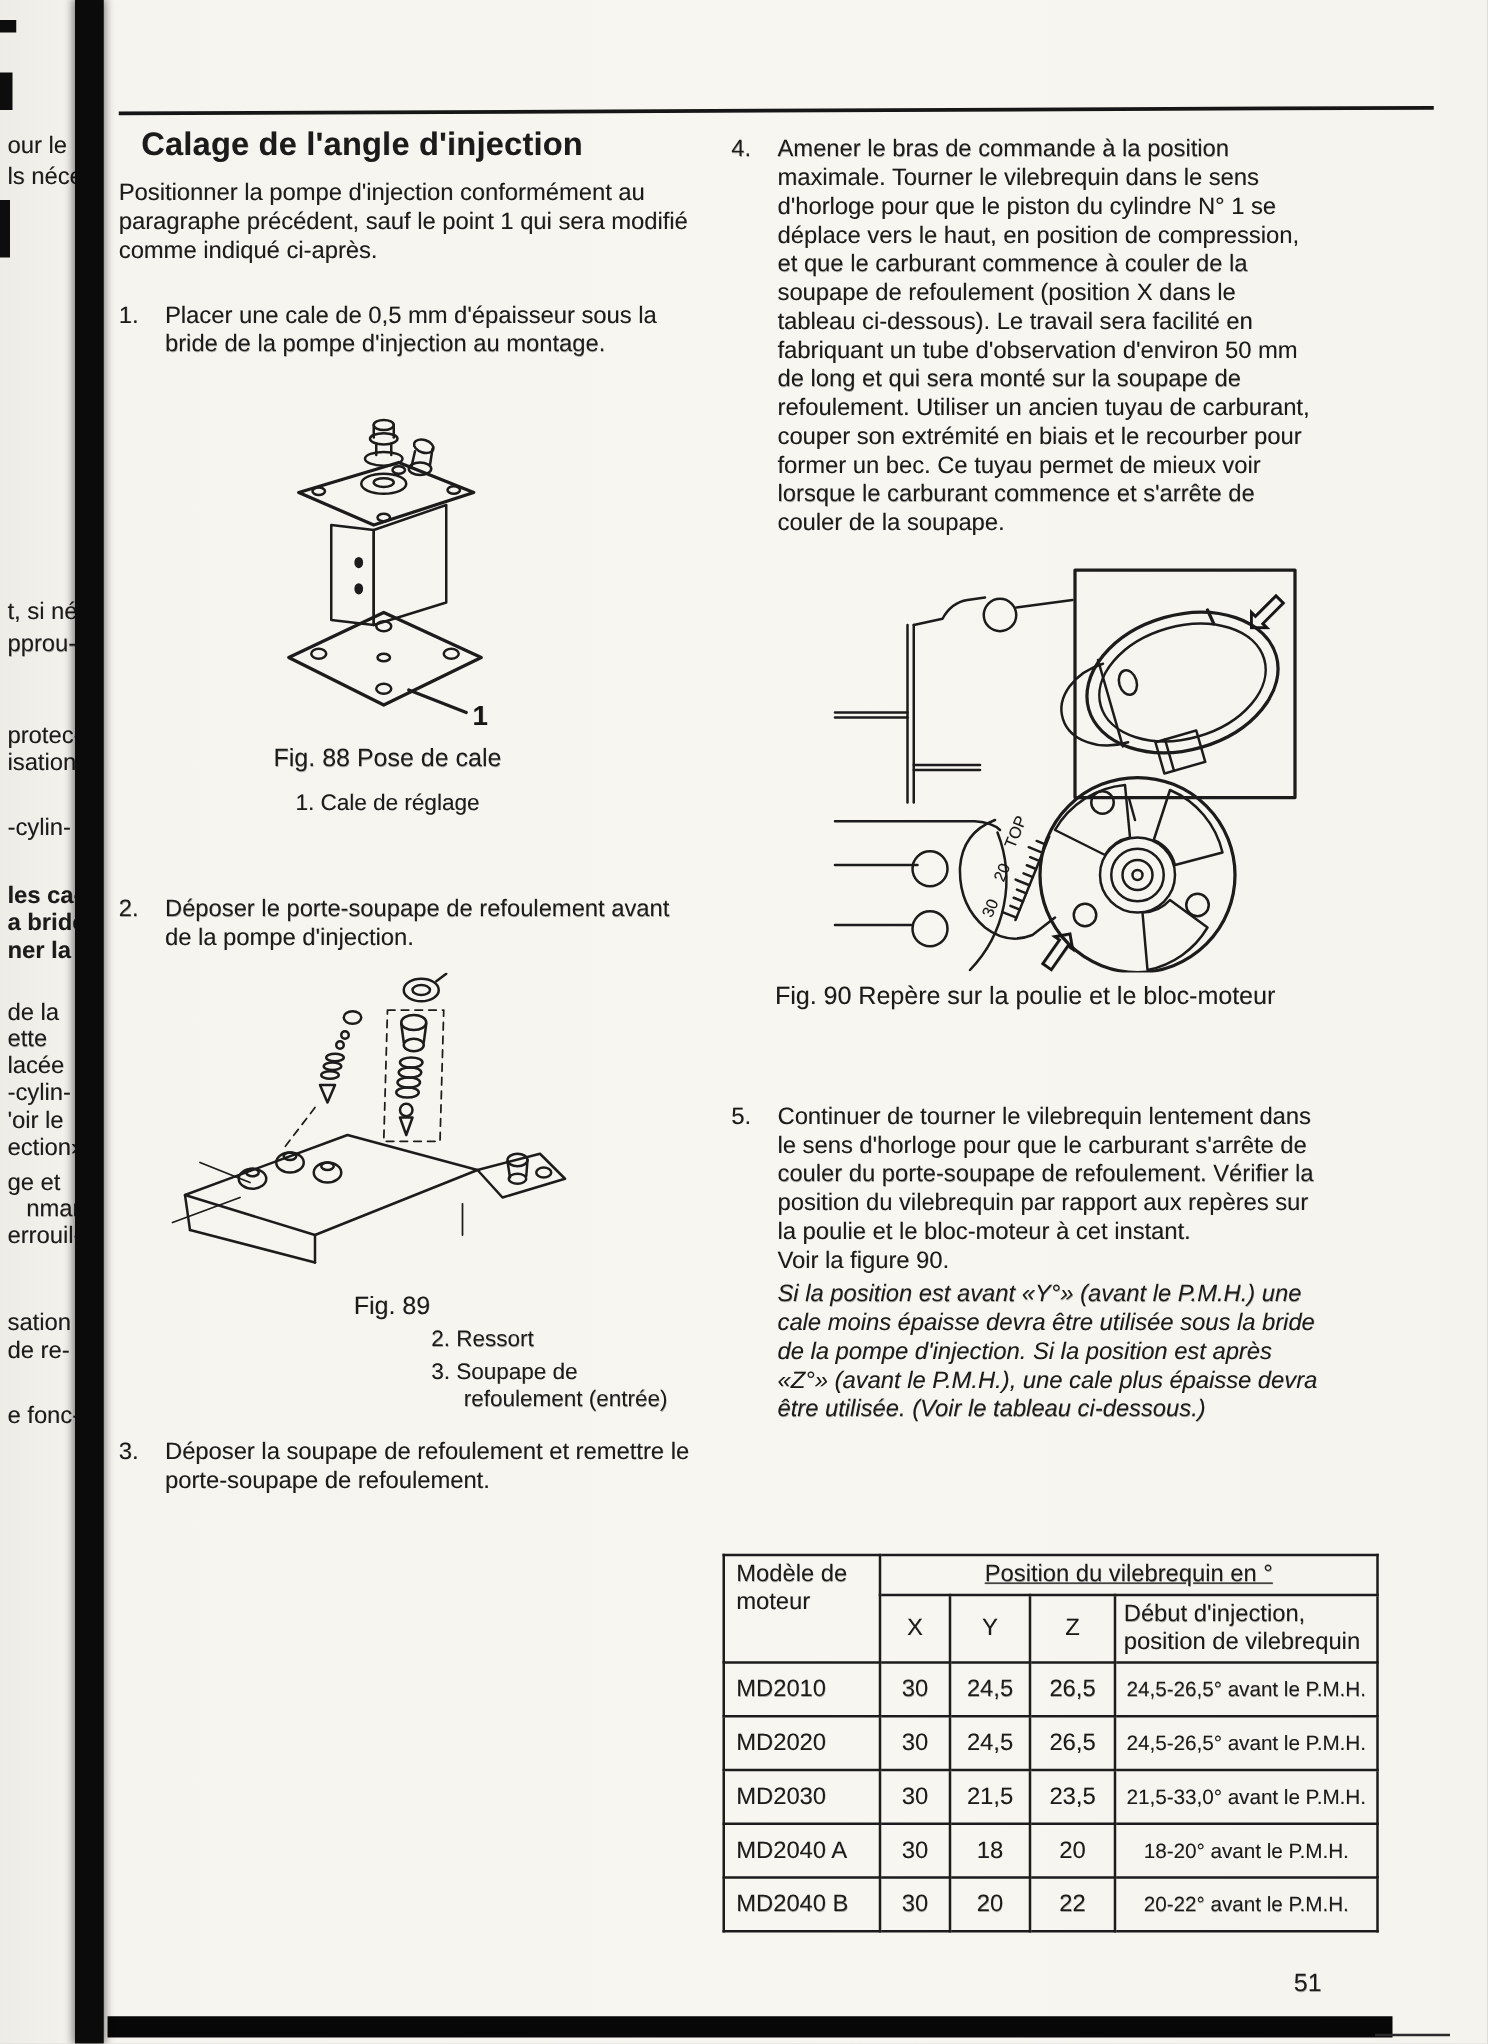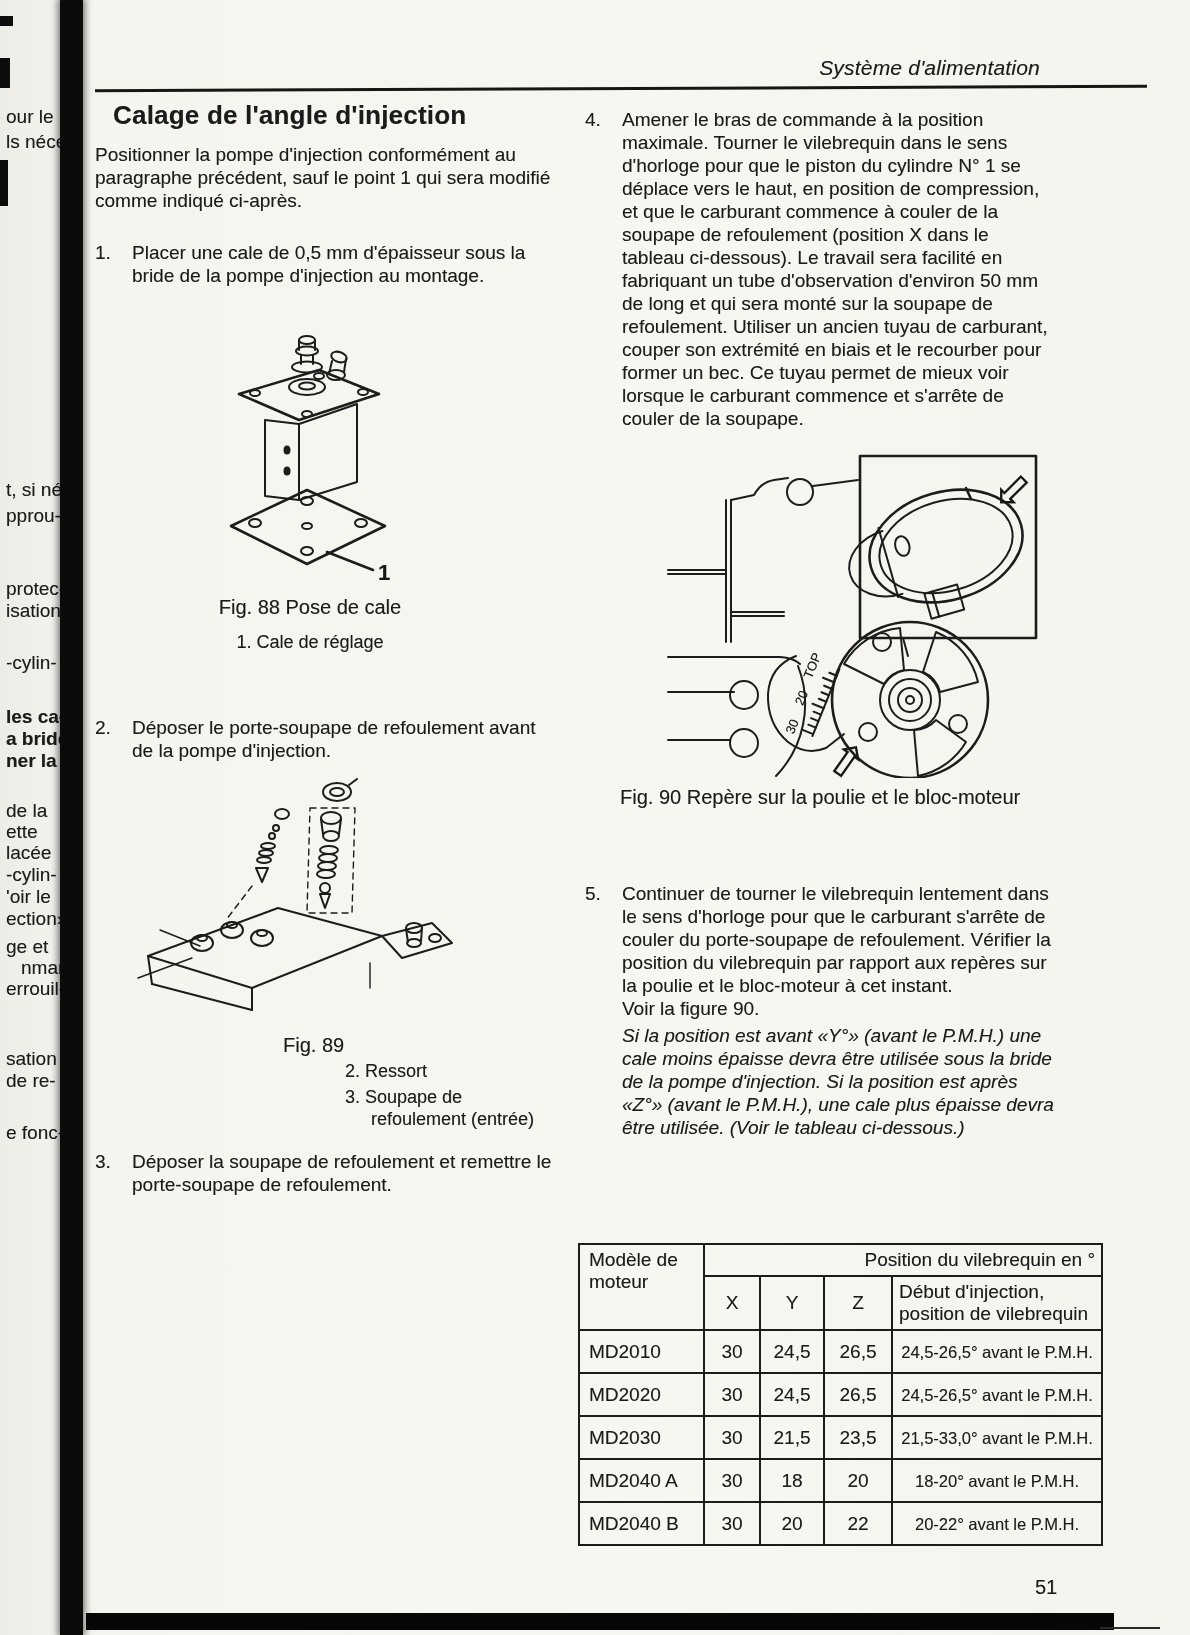--- a/index.html
+++ b/index.html
@@ -38,21 +38,21 @@
   svg.fig .thin{stroke-width:1.4;}
   svg.fig text{stroke:none;fill:#161616;font-family:"Liberation Sans",sans-serif;}
   table.spec{position:absolute;left:578px;top:1243px;border-collapse:collapse;
     font-size:19px;line-height:22px;}
   table.spec th,table.spec td{border:2px solid #1c1c1c;padding:4px 6px;font-weight:400;}
   table.spec .model{width:108px;text-align:left;padding-left:9px;}
   table.spec .cx{width:42px;text-align:center;}
   table.spec .cy{width:50px;text-align:center;}
   table.spec .cz{width:54px;text-align:center;}
   table.spec .cd{width:196px;text-align:center;}
-  table.spec .hdr-pos{text-align:right;}
+  table.spec .hdr-pos{text-align:center;text-decoration:underline;}
   table.spec td.debut{font-size:16.5px;}
   table.spec tbody td{height:33px;}
   .pagenum{position:absolute;left:1035px;top:1576px;font-size:20px;}
 </style>
 </head>
 <body>
 
 <div class="page">
 
   <div>
@@ -79,21 +79,20 @@
       <div class="frag" style="top: 1070px;">de re-</div>
       <div class="frag" style="top: 1122px;">e fonc-</div>
     </div>
   <div class="gutter-bar"></div>
   <div class="edge-mark" style="left:0;top:16px;width:13px;height:10px;"></div>
   <div class="edge-mark" style="left:0;top:58px;width:10px;height:30px;"></div>
   <div class="edge-mark" style="left:0;top:160px;width:8px;height:46px;"></div>
   <div class="bottom-bar"></div>
   <div class="bottom-thin"></div>
 
-  <div class="header">Système d'alimentation</div>
   <div class="top-rule"></div>
 
   <div class="title">Calage de l'angle d'injection</div>
 
   <div class="abs txt" style="left:95px;top:143px;width:458px;">Positionner la pompe d'injection conformément au paragraphe précédent, sauf le point 1 qui sera modifié comme indiqué ci-après.</div>
 
   <div class="step txt" style="left:95px;top:241px;width:462px;">
     <span class="n">1.</span>
     <span class="b">Placer une cale de 0,5 mm d'épaisseur sous la bride de la pompe d'injection au montage.</span>
   </div>

